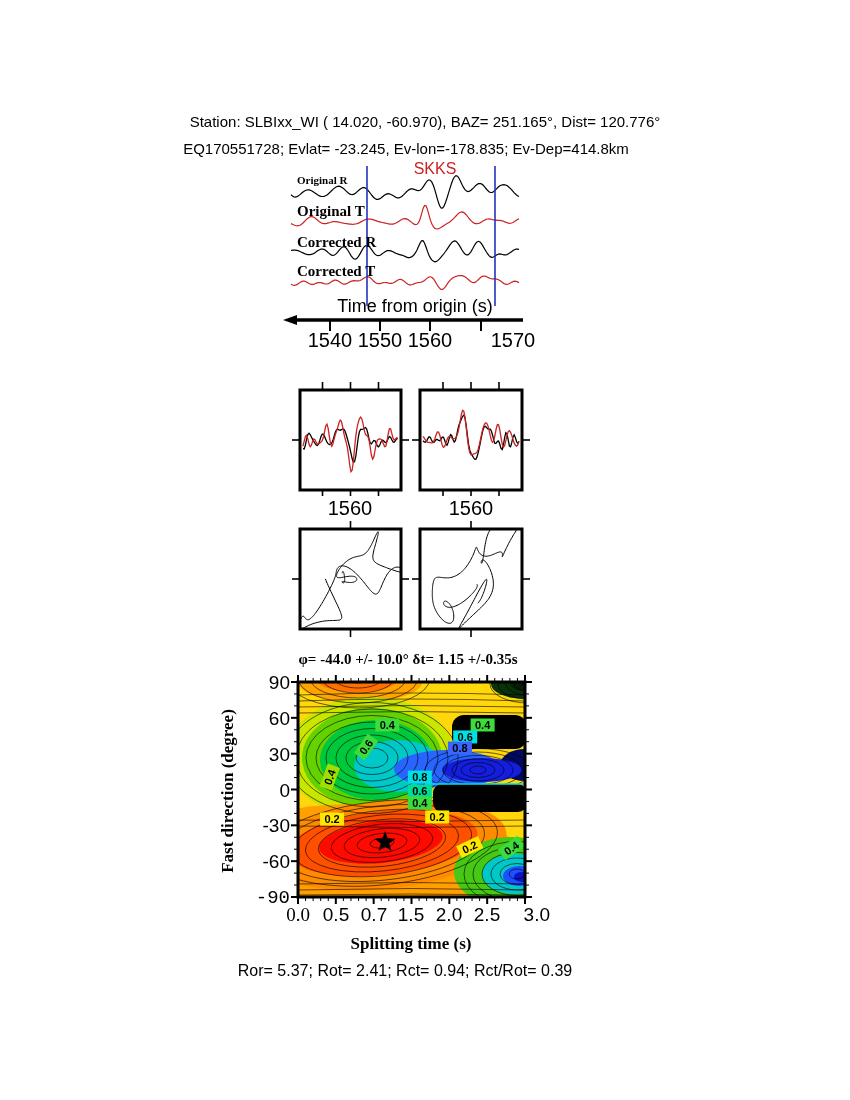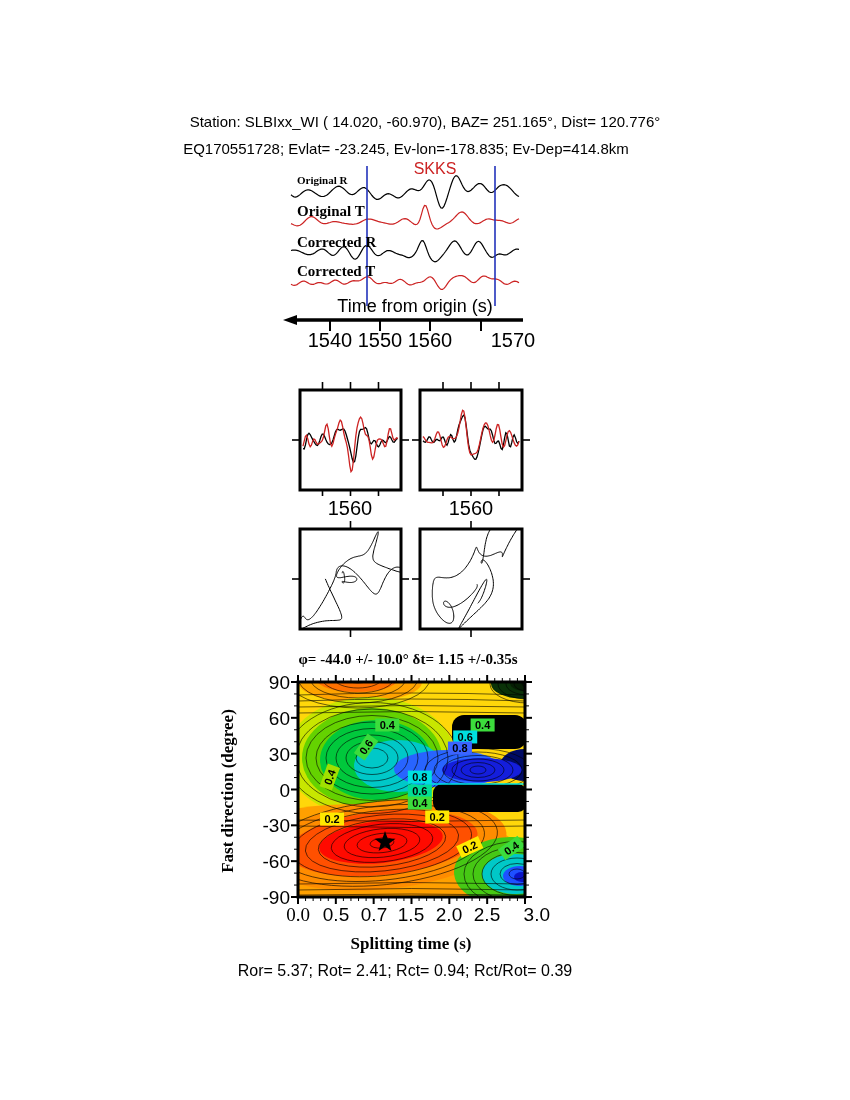--- a/index.html
+++ b/index.html
@@ -325,21 +325,21 @@
 <div class="abs sans ctr" style="left:431px;top:497px;width:80px;font-size:20px;">1560</div>
 
 <div class="abs serifb ctr" style="left:240px;top:651px;width:336px;font-size:15px;">φ= -44.0 +/- 10.0° δt= 1.15 +/-0.35s</div>
 
 <div class="abs sans rgt" style="left:236px;top:672px;width:54px;font-size:19px;">90</div>
 <div class="abs sans rgt" style="left:236px;top:708px;width:54px;font-size:19px;">60</div>
 <div class="abs sans rgt" style="left:236px;top:744px;width:54px;font-size:19px;">30</div>
 <div class="abs sans rgt" style="left:236px;top:780px;width:54px;font-size:19px;">0</div>
 <div class="abs sans rgt" style="left:236px;top:815px;width:54px;font-size:19px;">-30</div>
 <div class="abs sans rgt" style="left:236px;top:851px;width:54px;font-size:19px;">-60</div>
-<div class="abs sans rgt" style="left:236px;top:887px;width:54px;font-size:19px;">-90</div>
+<div class="abs sans rgt" style="left:236px;top:887px;width:54px;font-size:19px;font-family:Liberation Mono, monospace;">-90</div>
 
 <div class="abs sans ctr" style="left:273px;top:904px;width:50px;font-size:19px;font-family:Liberation Serif, serif;">0.0</div>
 <div class="abs sans ctr" style="left:311px;top:904px;width:50px;font-size:19px;">0.5</div>
 <div class="abs sans ctr" style="left:349px;top:904px;width:50px;font-size:19px;">0.7</div>
 <div class="abs sans ctr" style="left:386px;top:904px;width:50px;font-size:19px;">1.5</div>
 <div class="abs sans ctr" style="left:424px;top:904px;width:50px;font-size:19px;">2.0</div>
 <div class="abs sans ctr" style="left:462px;top:904px;width:50px;font-size:19px;">2.5</div>
 <div class="abs sans ctr" style="left:500px;top:904px;width:50px;font-size:19px;text-align:right;">3.0</div>
 
 <div class="abs serifb ctr" style="left:311px;top:934px;width:200px;font-size:17px;">Splitting time (s)</div>

